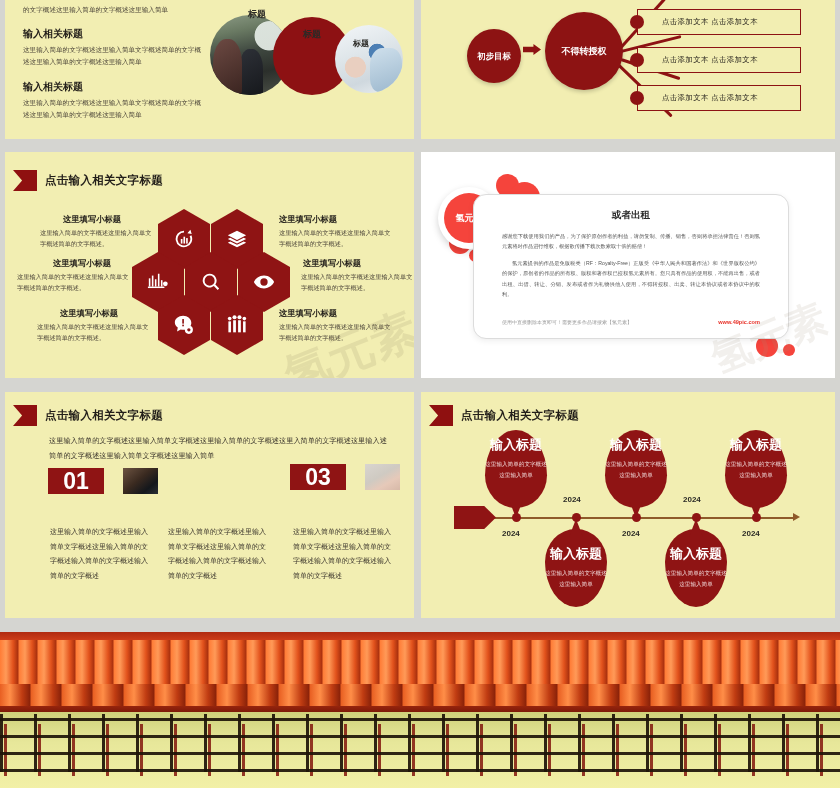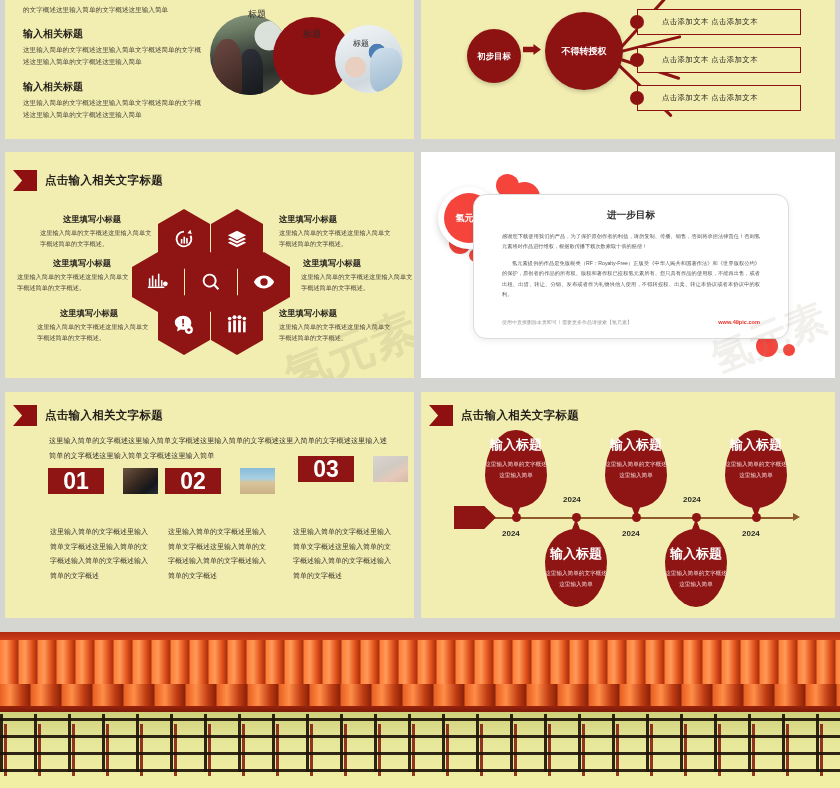--- a/index.html
+++ b/index.html
@@ -37,21 +37,21 @@
     flex:none;
   }
   .hdr-txt { font-size:11.5px; font-weight:bold; color:#231f1a; letter-spacing:.3px; }
 
   .serif { font-family:"Liberation Serif","DejaVu Serif",serif; }
 
   
   .p1-h { font-size:10px;font-weight:bold;color:#231f1a; }
   .p1-b { font-size:6.6px;color:#4a4338;line-height:1.85; }
   .circ { position:absolute;border-radius:50%;overflow:hidden; }
-  .lbl-bt { position:absolute;font-size:9px;font-weight:normal;color:#2b2a26; }
+  .lbl-bt { position:absolute;font-size:9px;font-weight:bold;color:#2b2a26; }
 
   .photo-a{width:100%;height:100%;
     background:
       radial-gradient(circle at 74% 26%, rgba(225,232,226,.95) 0 17%, rgba(0,0,0,0) 18%),
       linear-gradient(168deg,#8d9c86 0%,#6a7a63 22%,#3f4840 46%,#2b2f2b 70%,#4d5249 100%);}
   .photo-a:after{content:"";position:absolute;left:4%;top:30%;width:36%;height:70%;
     background:linear-gradient(150deg,#6d4a43,#3a2420);border-radius:44% 44% 10% 10%;}
   .photo-a:before{content:"";position:absolute;left:36%;top:42%;width:30%;height:58%;
     background:linear-gradient(150deg,#2e3138,#16181c);border-radius:44% 44% 8% 8%;}
 
@@ -291,21 +291,21 @@
     <div class="bub" style="left:28px;top:80px;width:22px;height:22px;"></div>
     <div class="bub" style="left:48px;top:97px;width:13px;height:13px;"></div>
     <div class="bub" style="left:335px;top:183px;width:22px;height:22px;"></div>
     <div class="bub" style="left:362px;top:192px;width:12px;height:12px;"></div>
 
     <div class="logo">
       <i>氢元素</i>
     </div>
 
     <div class="cbox">
-      <div class="ctit">进一步目标</div>
+      <div class="ctit">或者出租</div>
       <div class="cp">感谢您下载使用我们的产品，为了保护原创作者的利益，请勿复制、传播、销售，否则将承担法律责任！否则氢元素将对作品进行维权，根据散传播下载次数索取十倍的赔偿！</div>
       <div class="cp ind">氢元素提供的作品是免版税类（RF：Royalty-Free）正版受《中华人民共和国著作法》和《世界版权公约》的保护，原创者的作品的所有权、版权和著作权已授权氢元素所有。您只具有作品的使用权，不能再出售，或者出租、出借、转让、分销、发布或者作为礼物供他人使用，不得转授权、出卖、转让本协议或者本协议中的权利。</div>
       <div class="cfoot">
         <span class="l">使用中直接删除本页即可！需要更多作品请搜索【氢元素】</span>
         <span class="r">www.49pic.com</span>
       </div>
     </div>
 
     <div class="wm" style="right:6px;bottom:12px;font-size:40px;color:rgba(160,150,130,.14);">氢元素</div>
   </div>
@@ -315,25 +315,21 @@
       <span class="flag"></span>
       <span class="hdr-txt">点击输入相关文字标题</span>
     </div>
 
     <div class="p5lead serif" style="left:44px;top:42px;width:340px;">这里输入简单的文字概述这里输入简单文字概述这里输入简单的文字概述这里入简单的文字概述这里输入述简单的文字概述这里输入简单文字概述这里输入简单</div>
 
     <div class="card5" style="left:43px;top:76px;">
       <div class="num">01</div>
       <div class="im im1"></div>
     </div>
-    <div class="card5" style="left:160px;top:76px;">
-      <div class="num">02</div>
-      <div class="im im2"></div>
-    </div>
-    <div class="card5" style="left:285px;top:64px;margin-left:8px;">
+    <div class="card5" style="left:285px;top:72px;">
       <div class="num">03</div>
       <div class="im im3"></div>
     </div>
 
     <div class="p5b serif" style="left:45px;top:133px;">这里输入简单的文字概述里输入简单文字概述这里输入简单的文字概述输入简单的文字概述输入简单的文字概述</div>
     <div class="p5b serif" style="left:163px;top:133px;">这里输入简单的文字概述里输入简单文字概述这里输入简单的文字概述输入简单的文字概述输入简单的文字概述</div>
     <div class="p5b serif" style="left:288px;top:133px;">这里输入简单的文字概述里输入简单文字概述这里输入简单的文字概述输入简单的文字概述输入简单的文字概述</div>
   </div>
 
   <div class="slide" id="p6">

